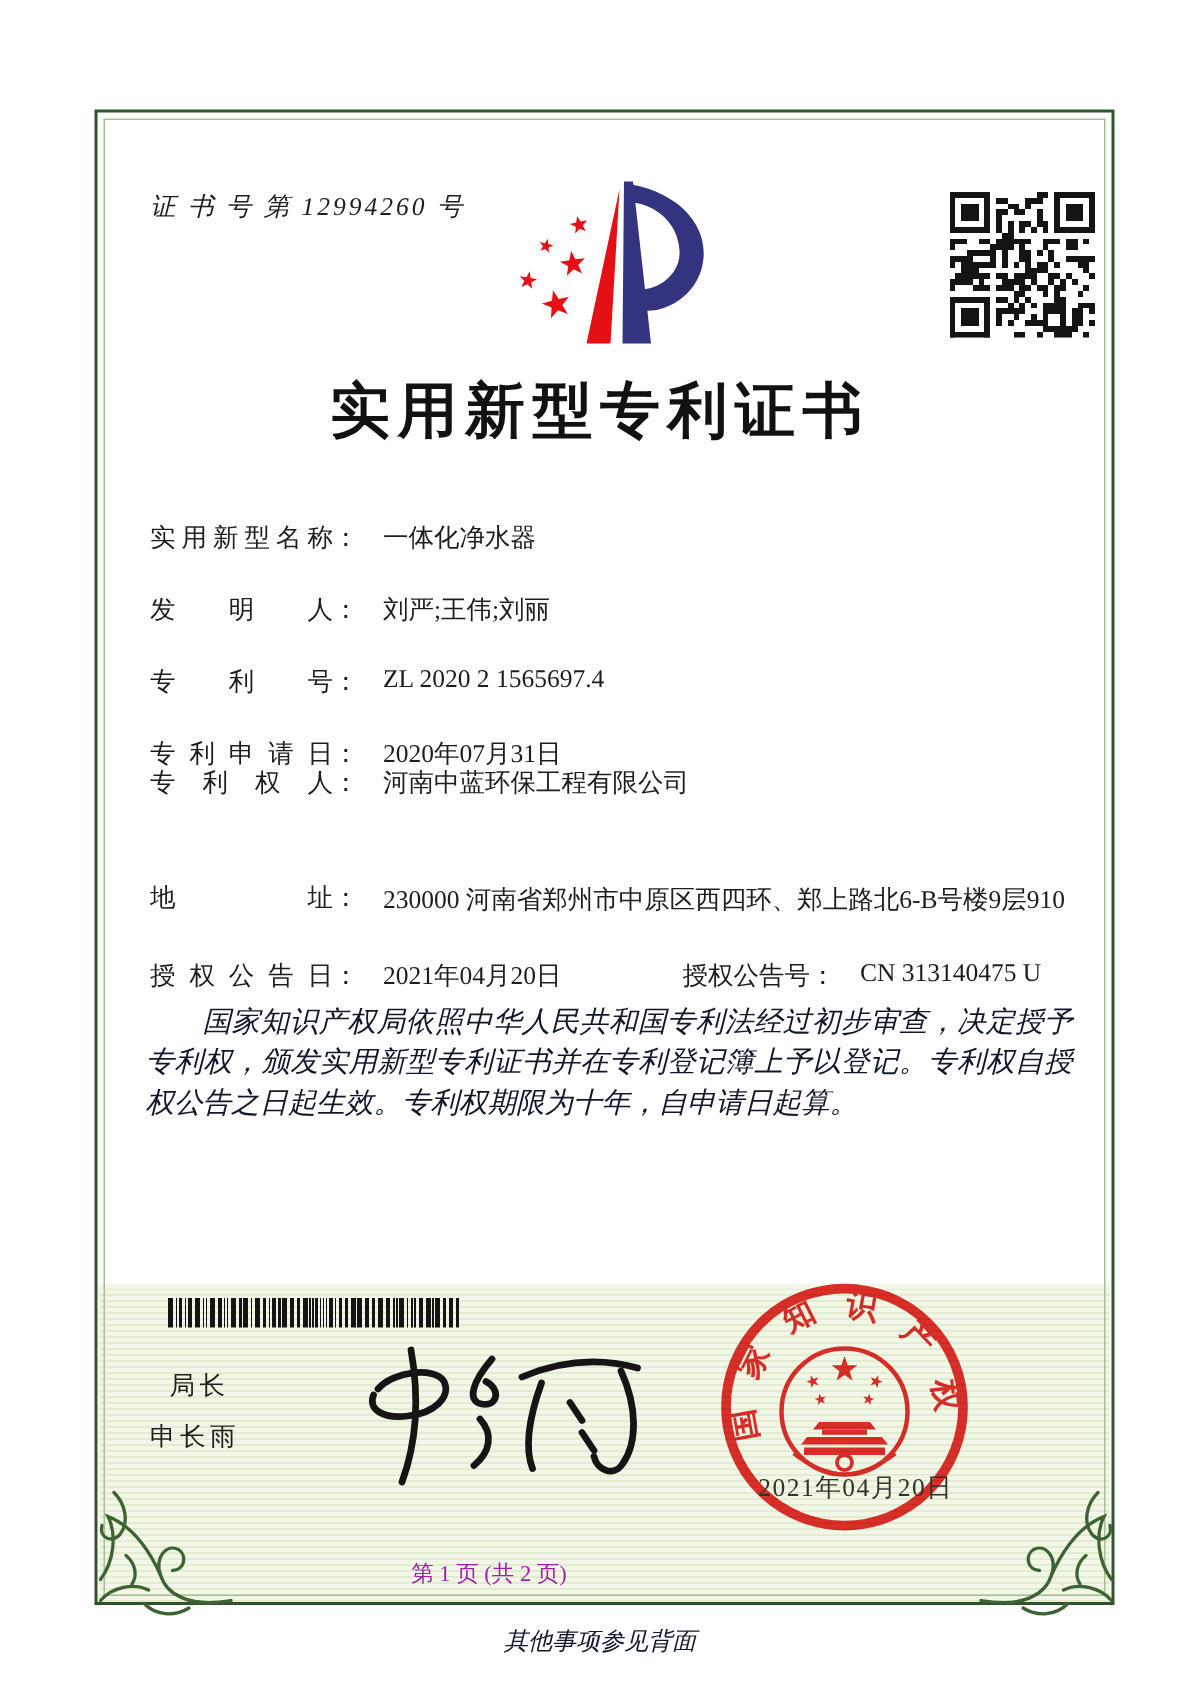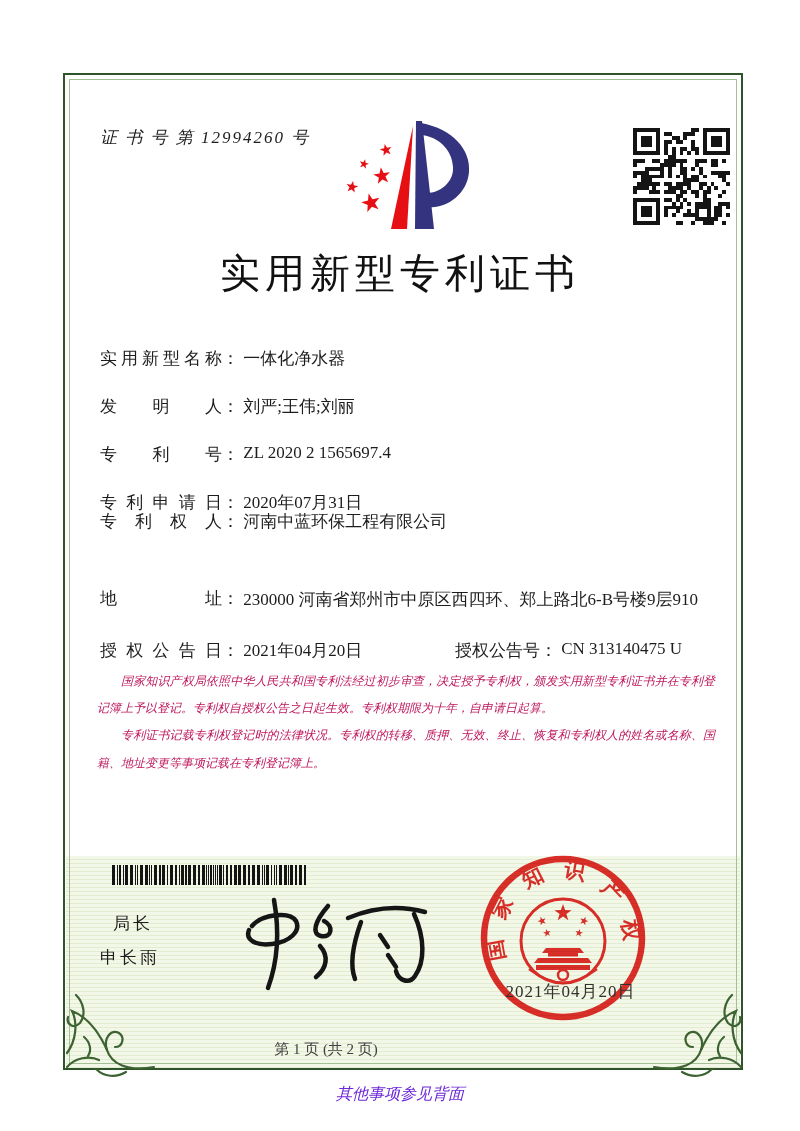--- a/index.html
+++ b/index.html
@@ -21,54 +21,54 @@
     position:absolute; left:66px; top:856px; width:674px; height:212px; z-index:0;
     background:repeating-linear-gradient(180deg,#f3f7e8 0px,#f3f7e8 3px,#e2ecd0 3px,#e2ecd0 4px);
   }
   .cert-no {
     position:absolute; left:100px; top:126px; font-size:17px; letter-spacing:2px; z-index:2;font-style:italic;
   }
   .logo { position:absolute; left:337px; top:105px; width:150px; height:128px; z-index:2; }
   .qr   { position:absolute; left:633px; top:128px; width:97px; height:97px; z-index:2; }
   .title {
     position:absolute; left:0; top:246px; width:800px; text-align:center; z-index:2;
-    font-size:40px; font-weight:normal; letter-spacing:5px; color:#111;
+    font-size:40px; font-weight:bold; letter-spacing:5px; color:#111;
   }
   .field-row { position:absolute; left:100px; font-size:17px; z-index:2; white-space:nowrap; }
   .field-label {
     display:inline-block; width:122px; text-align:justify; text-align-last:justify;
     vertical-align:top;
   }
   .field-colon { display:inline-block; vertical-align:top; }
-  .field-value { display:inline-block; margin-left:0; vertical-align:top; }
+  .field-value { display:inline-block; margin-left:12px; vertical-align:top; }
   .field-value.wrap { width:508px; white-space:normal; line-height:26px; }
   .grant-no { position:absolute; left:455px; font-size:17px; z-index:2; white-space:nowrap; }
   .body-text {
     position:absolute; left:97px; top:668px; width:618px; z-index:2;
-    font-size:12px; font-style:italic; line-height:27.2px;
-    text-align:justify; color:#be185d;
+    font-size:19px; font-style:italic; line-height:27.2px;
+    text-align:justify; color:#0f172a;
   }
   .body-text p { text-indent:2em; }
   .barcode { position:absolute; left:112px; top:865px; width:202px; height:20px; z-index:2; }
   .sig-title { position:absolute; left:113px; top:912px; font-size:17px; z-index:2; letter-spacing:3px;font-family:Liberation Serif, serif;}
   .sig-name  { position:absolute; left:100px; top:946px; font-size:17px; z-index:2; letter-spacing:3px;}
   .signature { position:absolute; left:228px; top:888px; width:205px; height:105px; z-index:2; }
   .seal { position:absolute; left:476px; top:851px; width:174px; height:174px; z-index:3;
           mix-blend-mode:multiply; opacity:.94; }
   .seal-date {
     position:absolute; left:483px; top:980px; width:175px; text-align:center; z-index:4;
     font-size:17px; color:#33302c; letter-spacing:1px; white-space:nowrap;
   }
   .page-num {
     position:absolute; left:0; top:1040px; width:652px; text-align:center; z-index:2;
-    font-size:15px; color:#404040;
+    font-size:15px; color:#a21caf;
   }
   .back-note {
     position:absolute; left:0; top:1084px; width:800px; text-align:center; z-index:2;
-    font-size:16px; font-style:italic; color:#6d28d9;
+    font-size:16px; font-style:italic; color:#0f172a;
   }
   .flourish { position:absolute; z-index:2; }
   .flourish.left  { left:54px;  top:992px; }
   .flourish.right { left:650px; top:992px; transform:scaleX(-1); }
 </style>
 </head>
 <body>
 
 <div class="band"></div>
 <div class="frame-outer"></div>
@@ -371,21 +371,20 @@
   <span class="field-label">授权公告日</span><span class="field-colon">：</span>
   <span class="field-value">2021年04月20日</span>
 </div>
 <div class="grant-no" style="top:639px">
   <span>授权公告号</span><span>：</span>
   <span class="field-value">CN 313140475 U</span>
 </div>
 
 <div class="body-text">
   <p>国家知识产权局依照中华人民共和国专利法经过初步审查，决定授予专利权，颁发实用新型专利证书并在专利登记簿上予以登记。专利权自授权公告之日起生效。专利权期限为十年，自申请日起算。</p>
-  <p>专利证书记载专利权登记时的法律状况。专利权的转移、质押、无效、终止、恢复和专利权人的姓名或名称、国籍、地址变更等事项记载在专利登记簿上。</p>
 </div>
 
 <svg class="barcode" id="barcode" viewBox="0 0 202 20" preserveAspectRatio="none" shape-rendering="crispEdges">
     <rect x="0" y="0" width="3" height="20" fill="#141414"></rect>
     <rect x="5" y="0" width="1" height="20" fill="#141414"></rect>
     <rect x="7" y="0" width="2" height="20" fill="#141414"></rect>
     <rect x="11" y="0" width="1" height="20" fill="#141414"></rect>
     <rect x="13" y="0" width="3" height="20" fill="#141414"></rect>
     <rect x="18" y="0" width="3" height="20" fill="#141414"></rect>
     <rect x="23" y="0" width="1" height="20" fill="#141414"></rect>

